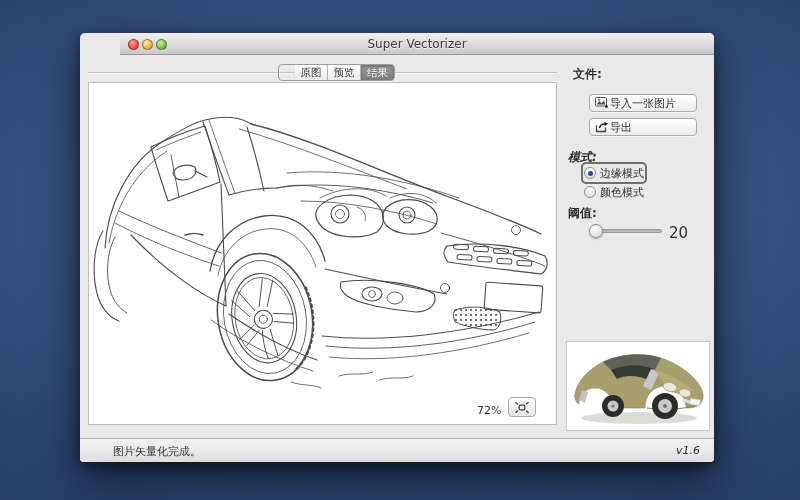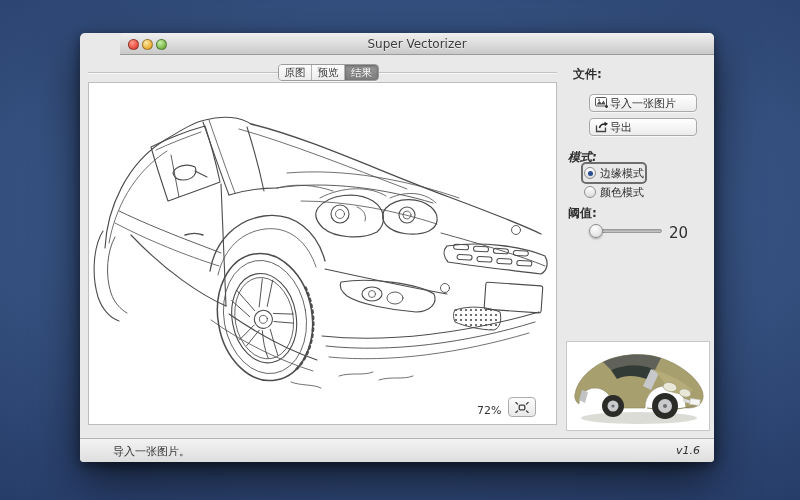--- a/index.html
+++ b/index.html
@@ -27,20 +27,21 @@
   .light.red    { left:8px;  background:radial-gradient(circle at 35% 30%, #ff9a8a, #e5493d 70%); }
   .light.yellow { left:22px; background:radial-gradient(circle at 35% 30%, #ffe9a8, #e9ad31 70%); }
   .light.green  { left:36px; background:radial-gradient(circle at 35% 30%, #c6f0a8, #77b544 70%); }
 
   .tab-rule { position:absolute; left:8px; top:39px; width:469px; height:2px;
     border-top:1px solid #c2c2c2; border-bottom:1px solid #f8f8f8; }
   .segmented {
     position:absolute; left:198px; top:31px; height:17px; display:flex;
     border:1px solid #9c9c9c; border-radius:4px; overflow:hidden;
     box-shadow:0 1px 0 rgba(255,255,255,.7);
+    padding-left:16px;
   }
   .segment {
     width:33px; font-size:10.5px; line-height:15px; text-align:center; color:#3a3a3a;
     background:linear-gradient(#fdfdfd,#ececec); border-right:1px solid #b3b3b3;
     cursor:default; white-space:nowrap;
   }
   .segment:last-child { border-right:none; }
   .segment.selected {
     background:linear-gradient(#979797,#7e7e7e); color:#fff;
     text-shadow:0 -1px 0 rgba(0,0,0,.3); box-shadow:inset 0 1px 3px rgba(0,0,0,.35);
@@ -285,17 +286,17 @@
       <circle cx="98" cy="64" r="13" fill="#2b2b28"></circle>
       <circle cx="98" cy="64" r="7" fill="#c9cacc"></circle>
       <circle cx="98" cy="64" r="2" fill="#6f7072"></circle>
       <circle cx="46" cy="64" r="11" fill="#2b2b28"></circle>
       <circle cx="46" cy="64" r="5.5" fill="#c9cacc"></circle>
       <circle cx="46" cy="64" r="1.6" fill="#6f7072"></circle>
     </svg>
   </div>
 
   <div class="statusbar">
-    <div class="status-msg">导入一张图片。</div>
+    <div class="status-msg">图片矢量化完成。</div>
     <div class="version">v1.6</div>
   </div>
 
 </div>
 
 </body></html>

